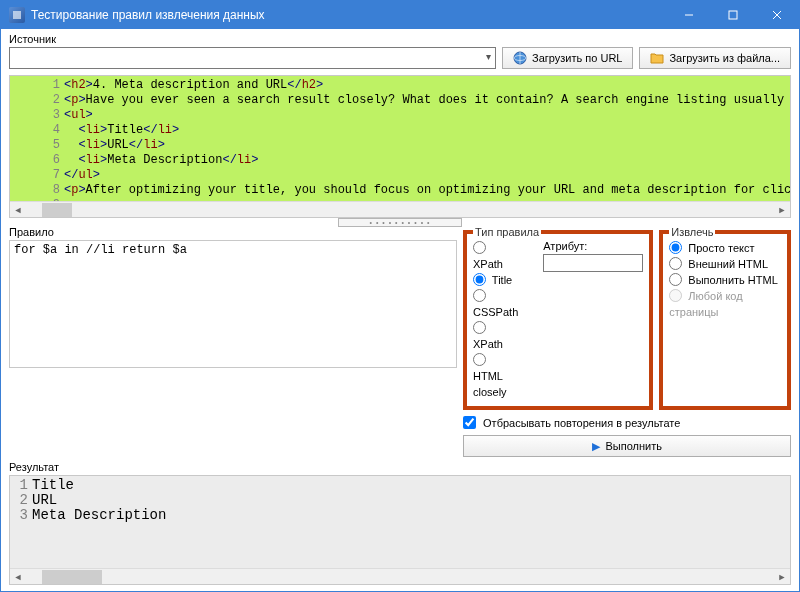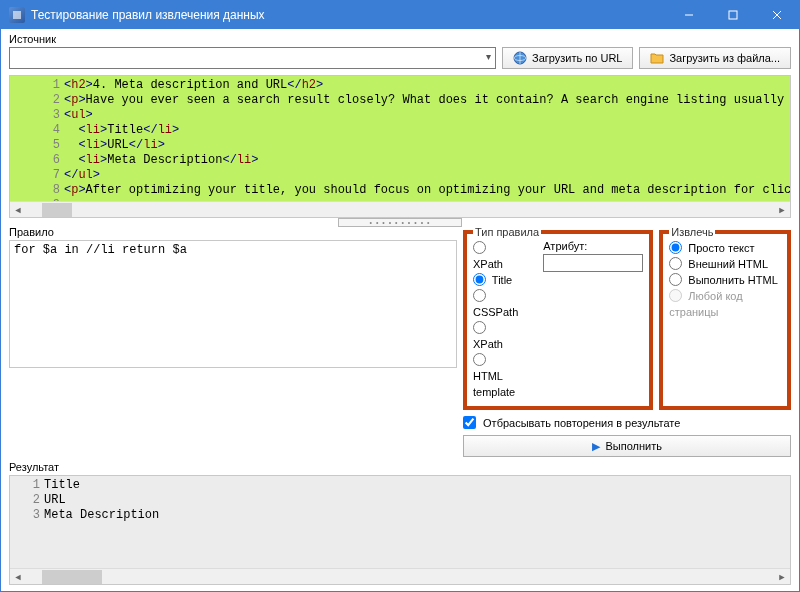--- a/index.html
+++ b/index.html
@@ -39,21 +39,21 @@
 .radio-list label { display: block; line-height: 16px; }
 .radio-list input { margin-right: 3px; vertical-align: -2px; }
 .attr-row { margin-left: 4px; }
 .attr-row input[type=text] { width: 100px; height: 18px; border: 1px solid #7a7a7a; margin-top: 2px; }
 .extract-fs { flex: 1; }
 .chk-row { padding: 2px 0; }
 .chk-row input { margin-right: 4px; vertical-align: -2px; }
 .exec-btn { width: 100%; justify-content: center; }
 .exec-btn .play { color: #1e6fd8; }
 .result-area { border: 1px solid #c8c8c8; background: #ececec; flex: 1; min-height: 110px; position: relative; overflow: hidden; }
-.result-lines { font-family: "Courier New", monospace; font-size: 12px; padding: 2px 12px; line-height: 15px; }
+.result-lines { font-family: "Courier New", monospace; font-size: 14px; padding: 2px 0; line-height: 15px; }
 .result-lines .ln { color: #808080; display: inline-block; width: 18px; text-align: right; margin-right: 4px; }
 .disabled { color: #9a9a9a; }
 </style>
 </head>
 <body>
 
 <div class="titlebar">
   <span class="icon">
       <svg width="10" height="10" viewBox="0 0 10 10">
         <rect x="1" y="1" width="8" height="8" fill="#fff" opacity="0.6"></rect>
@@ -126,21 +126,21 @@
     <div class="right-col">
       <div class="fieldsets">
         <fieldset style="width:190px">
           <legend>Тип правила</legend>
           <div style="display:flex;gap:21px">
             <div class="radio-list">
               <label><input type="radio" name="rt" style=""> <span>XPath</span></label>
               <label><input type="radio" name="rt" checked="" style=""> <span>Title</span></label>
               <label><input type="radio" name="rt" style=""> <span>CSSPath</span></label>
               <label><input type="radio" name="rt" style=""> <span>XPath</span></label>
-              <label><input type="radio" name="rt" style=""> <span>HTML template</span></label>
+              <label><input type="radio" name="rt" style=""> <span>HTML closely</span></label>
             </div>
             <div class="attr-row">
               <div>Атрибут:</div>
               <input type="text" value="" style="">
             </div>
           </div>
         </fieldset>
         <fieldset class="extract-fs">
           <legend>Извлечь</legend>
           <div class="radio-list">

